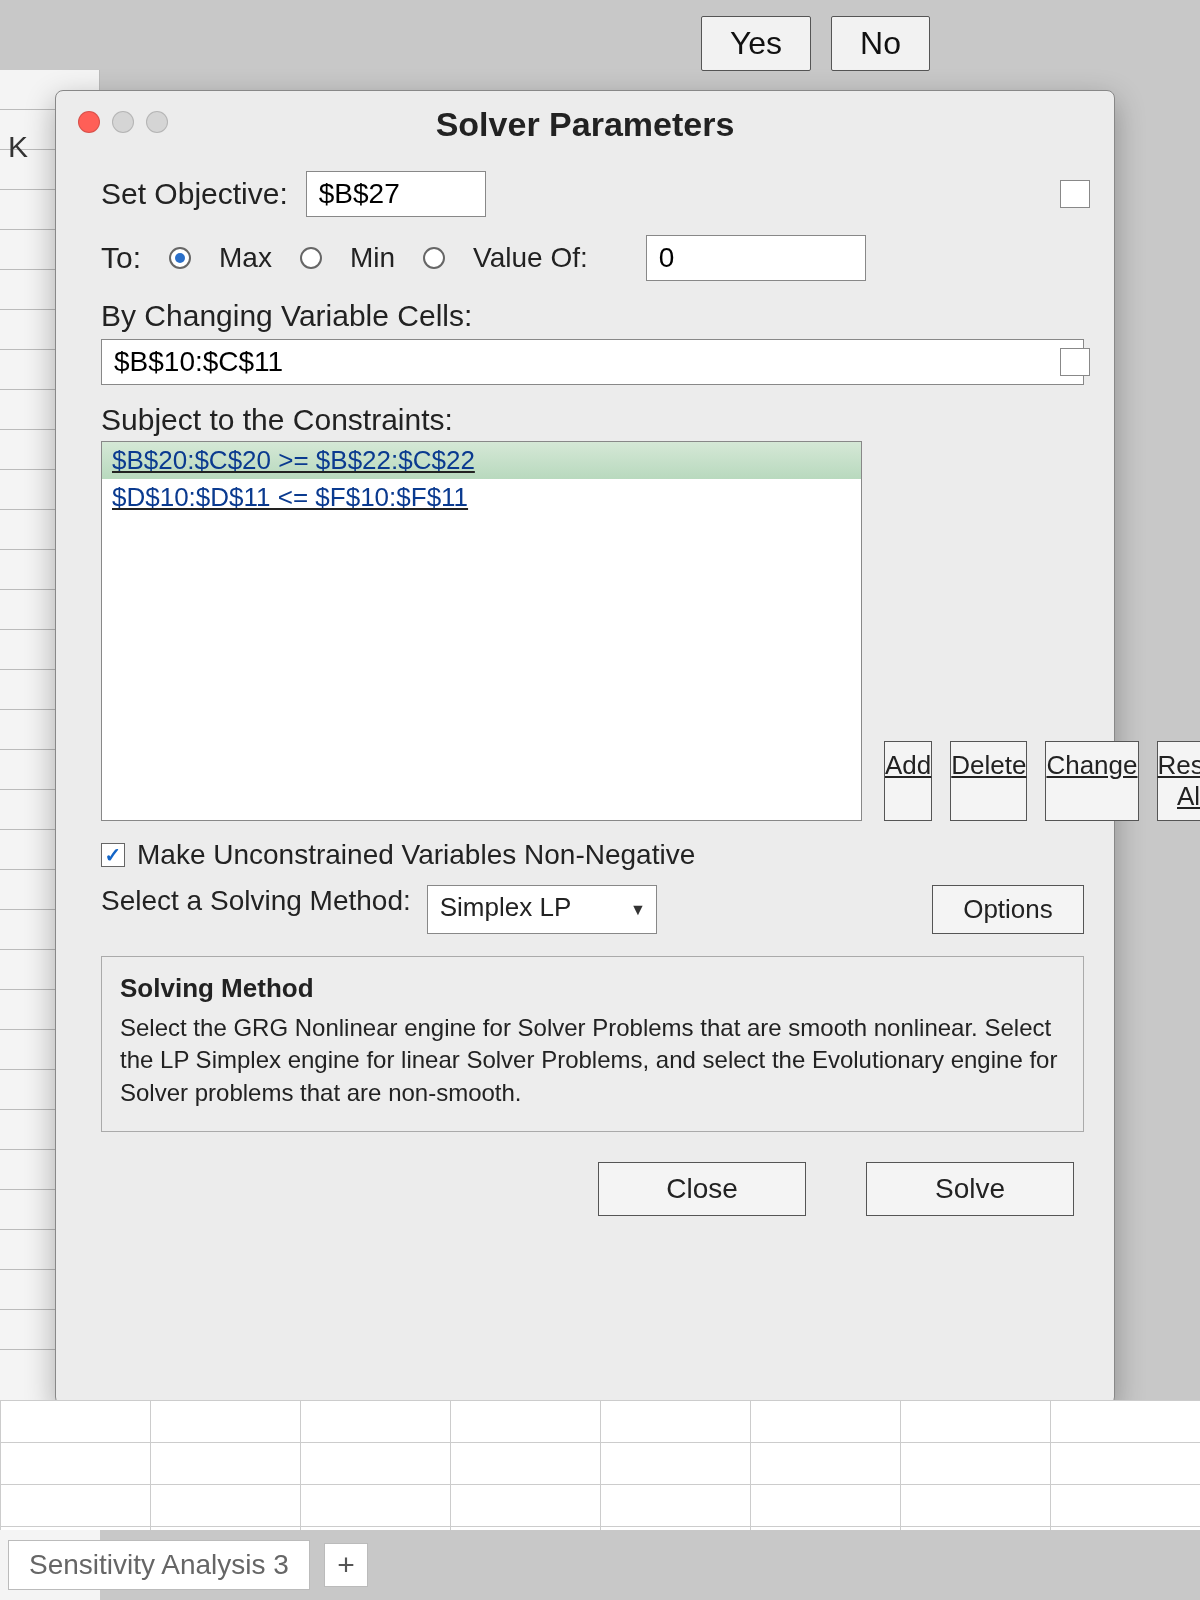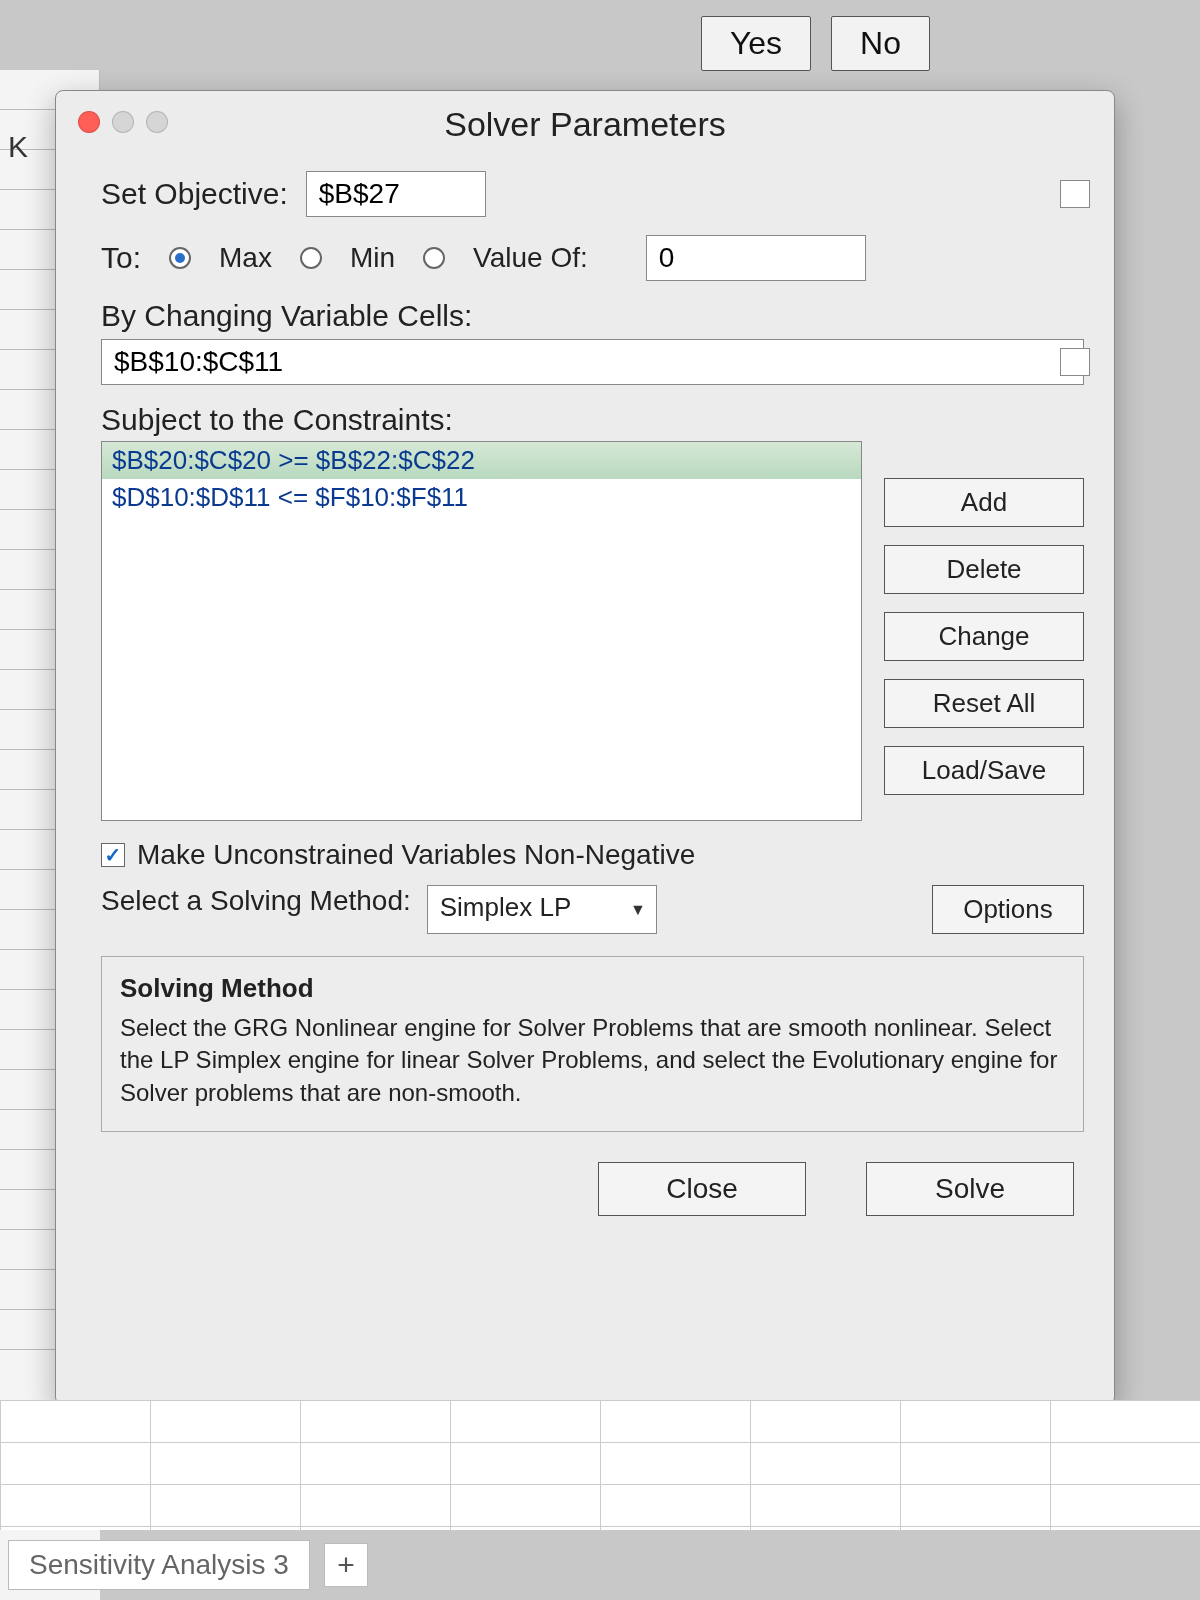--- a/index.html
+++ b/index.html
@@ -34,21 +34,21 @@
     border-radius:8px;
     box-shadow:0 10px 30px rgba(0,0,0,.3);
     padding:0 0 20px 0;
   }
   .titlebar { position:relative; height:62px; text-align:center; }
   .traffic-lights { position:absolute; left:22px; top:20px; display:flex; gap:12px; }
   .tl { width:22px; height:22px; border-radius:50%; border:1px solid rgba(0,0,0,.15);}
   .tl-close { background:#ff5f57;}
   .tl-min { background:#d5d5d5;}
   .tl-zoom { background:#d5d5d5;}
-  .title { font-size:34px; font-weight:400; color:#222; padding-top:14px;}
+  .title { font-size:34px; font-weight:700; color:#222; padding-top:14px;}
   .body { padding:18px 30px 0 45px; font-size:28px; color:#222; }
   .row { display:flex; align-items:center; margin-bottom:18px; gap:18px; position:relative;}
   .label { font-size:30px; }
   .input {
     border:1px solid #888; background:#fff; padding:6px 12px;
     font-size:28px; font-family:inherit;
   }
   .obj-input { width:180px; }
   .radio {
     appearance:none; width:22px; height:22px; border-radius:50%;
@@ -56,31 +56,31 @@
     position:relative; background:#fff;
   }
   .radio.checked::after{
     content:""; position:absolute; inset:4px; border-radius:50%; background:#2a6fc9;
   }
   .picker {
     width:30px; height:28px; border:1px solid #888; background:#fff;
     position:absolute; right:-6px;
   }
   .full-input { width:100%; }
-  .constraints-row { display:flex; gap:22px; align-items:center;}
+  .constraints-row { display:flex; gap:22px; align-items:flex-end;text-decoration:underline;}
   .constraints-list {
     flex:1; border:1px solid #888; background:#fff; height:380px;
     font-size:26px;
   }
   .constraints-list .item { padding:3px 10px; }
   .constraints-list .item.selected {
     background:linear-gradient(#d5e8d6,#b8d9be); color:#0a3a8f;
   }
   .constraints-list .item.plain { color:#0a3a8f; }
-  .side-buttons { display:flex; flex-direction:column; gap:18px; width:200px; padding-top:10px;}
+  .side-buttons { display:flex; flex-direction:row; gap:18px; width:200px; padding-top:10px;}
   .btn {
     border:1px solid #555; background:#f4f4f4; padding:8px 0;
     font-size:26px; text-align:center; cursor:pointer;
   }
   .check-row { display:flex; align-items:center; gap:12px; margin:18px 0 14px;}
   .check {
     width:24px; height:24px; border:1px solid #666; background:#fff;
     display:flex; align-items:center; justify-content:center;
     color:#1365c7; font-size:20px; font-weight:bold;
   }

